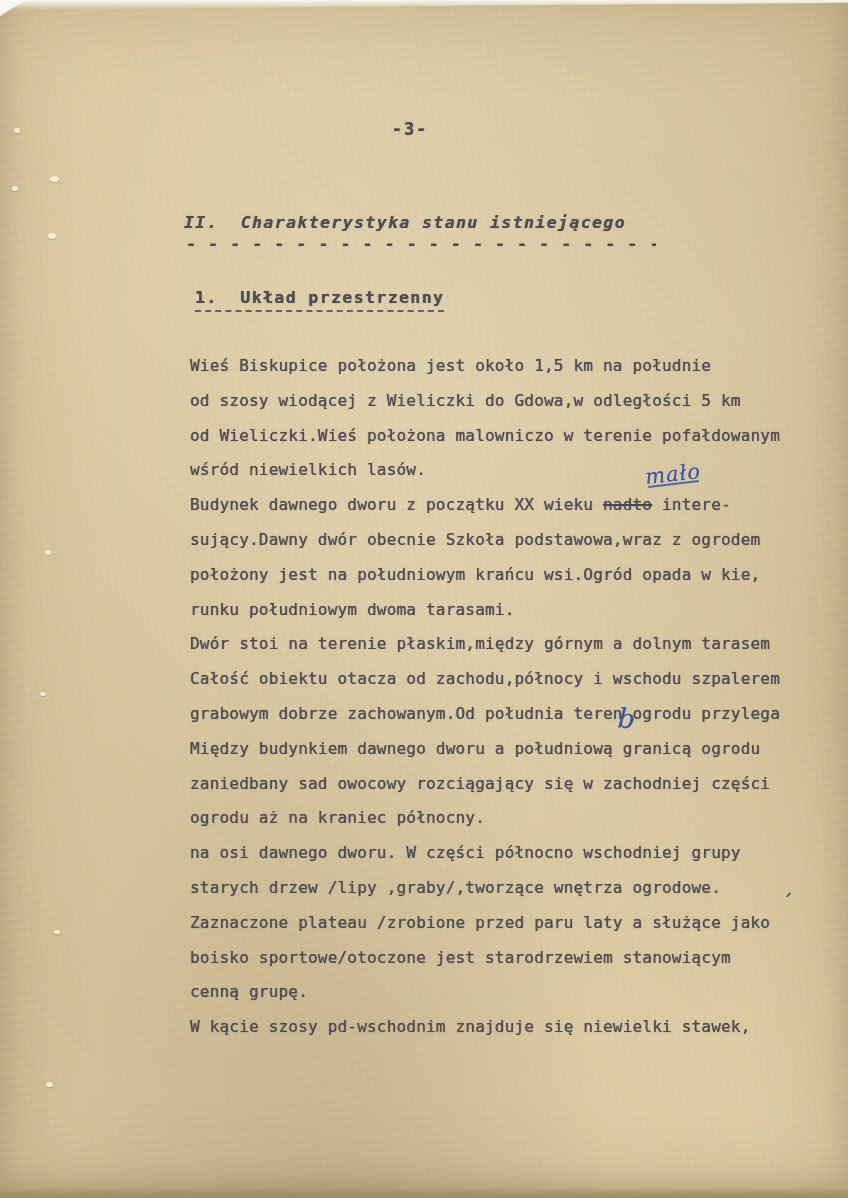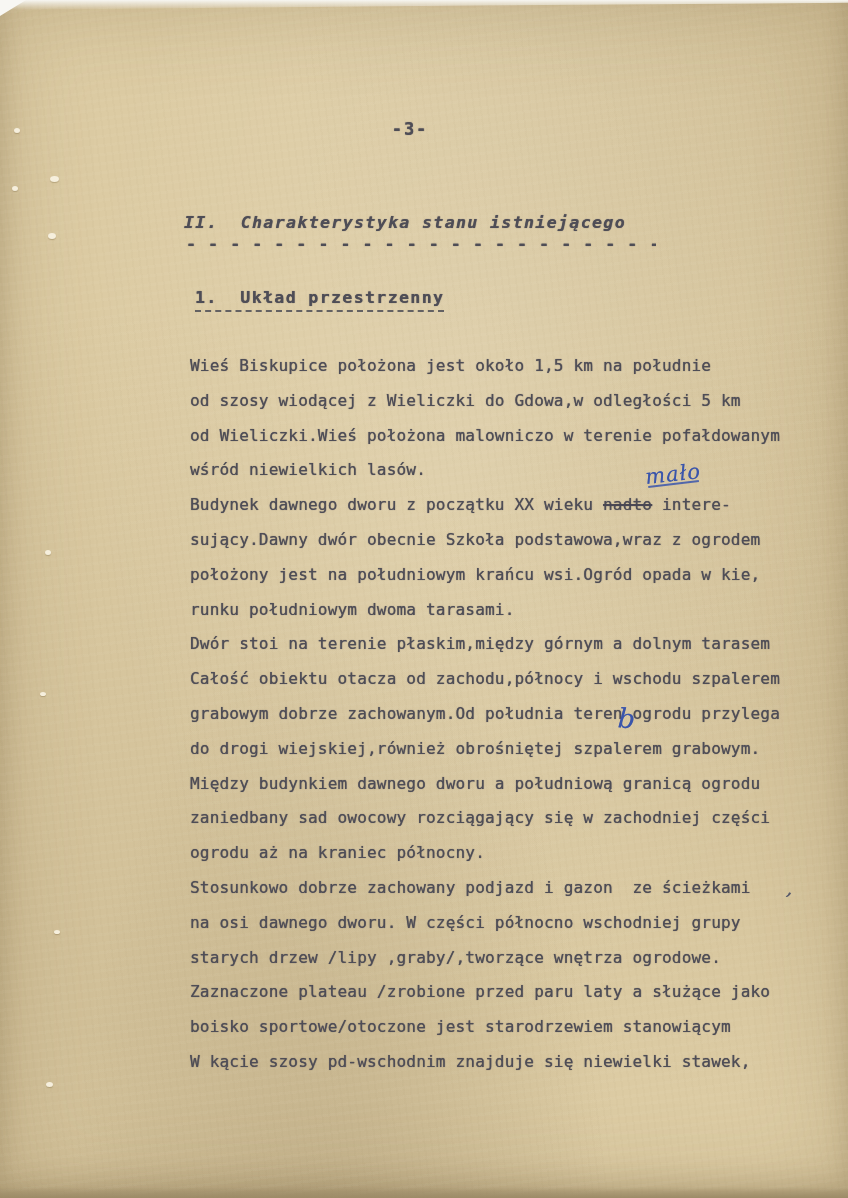--- a/index.html
+++ b/index.html
@@ -124,28 +124,27 @@
       <div class="line">od szosy wiodącej z Wieliczki do Gdowa,w odległości 5 km</div>
       <div class="line">od Wieliczki.Wieś położona malowniczo w terenie pofałdowanym</div>
       <div class="line">wśród niewielkich lasów.</div>
       <div class="line"><span>Budynek dawnego dworu z początku XX wieku </span><span class="strike">nadto</span><span> intere-</span></div>
       <div class="line">sujący.Dawny dwór obecnie Szkoła podstawowa,wraz z ogrodem</div>
       <div class="line">położony jest na południowym krańcu wsi.Ogród opada w kie,</div>
       <div class="line">runku południowym dwoma tarasami.</div>
       <div class="line">Dwór stoi na terenie płaskim,między górnym a dolnym tarasem</div>
       <div class="line">Całość obiektu otacza od zachodu,północy i wschodu szpalerem</div>
       <div class="line">grabowym dobrze zachowanym.Od południa teren ogrodu przylega</div>
-      <div class="line">do drogi wiejskiej,również obrośniętej szpalerem grabowym.</div>
       <div class="line">Między budynkiem dawnego dworu a południową granicą ogrodu</div>
       <div class="line">zaniedbany sad owocowy rozciągający się w zachodniej części</div>
       <div class="line">ogrodu aż na kraniec północny.</div>
-      <div class="line">Stosunkowo dobrze zachowany podjazd i gazon  ze ścieżkami</div>
       <div class="line">na osi dawnego dworu. W części północno wschodniej grupy</div>
       <div class="line">starych drzew /lipy ,graby/,tworzące wnętrza ogrodowe.</div>
       <div class="line">Zaznaczone plateau /zrobione przed paru laty a służące jako</div>
       <div class="line">boisko sportowe/otoczone jest starodrzewiem stanowiącym</div>
+      <div class="line">cenną grupę.</div>
       <div class="line">W kącie szosy pd-wschodnim znajduje się niewielki stawek,</div>
     </div>
 
   <div class="handwriting hw-word">mało</div>
   <div class="handwriting hw-letter">b</div>
   <div class="handwriting hw-comma">,</div>
 </div>
 
 </body></html>

